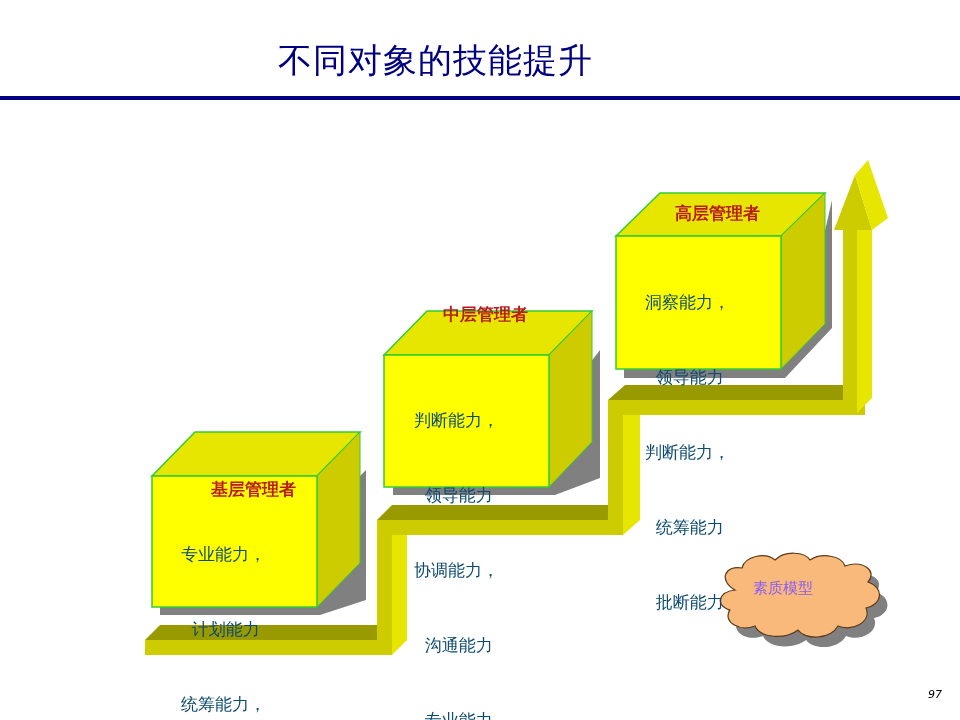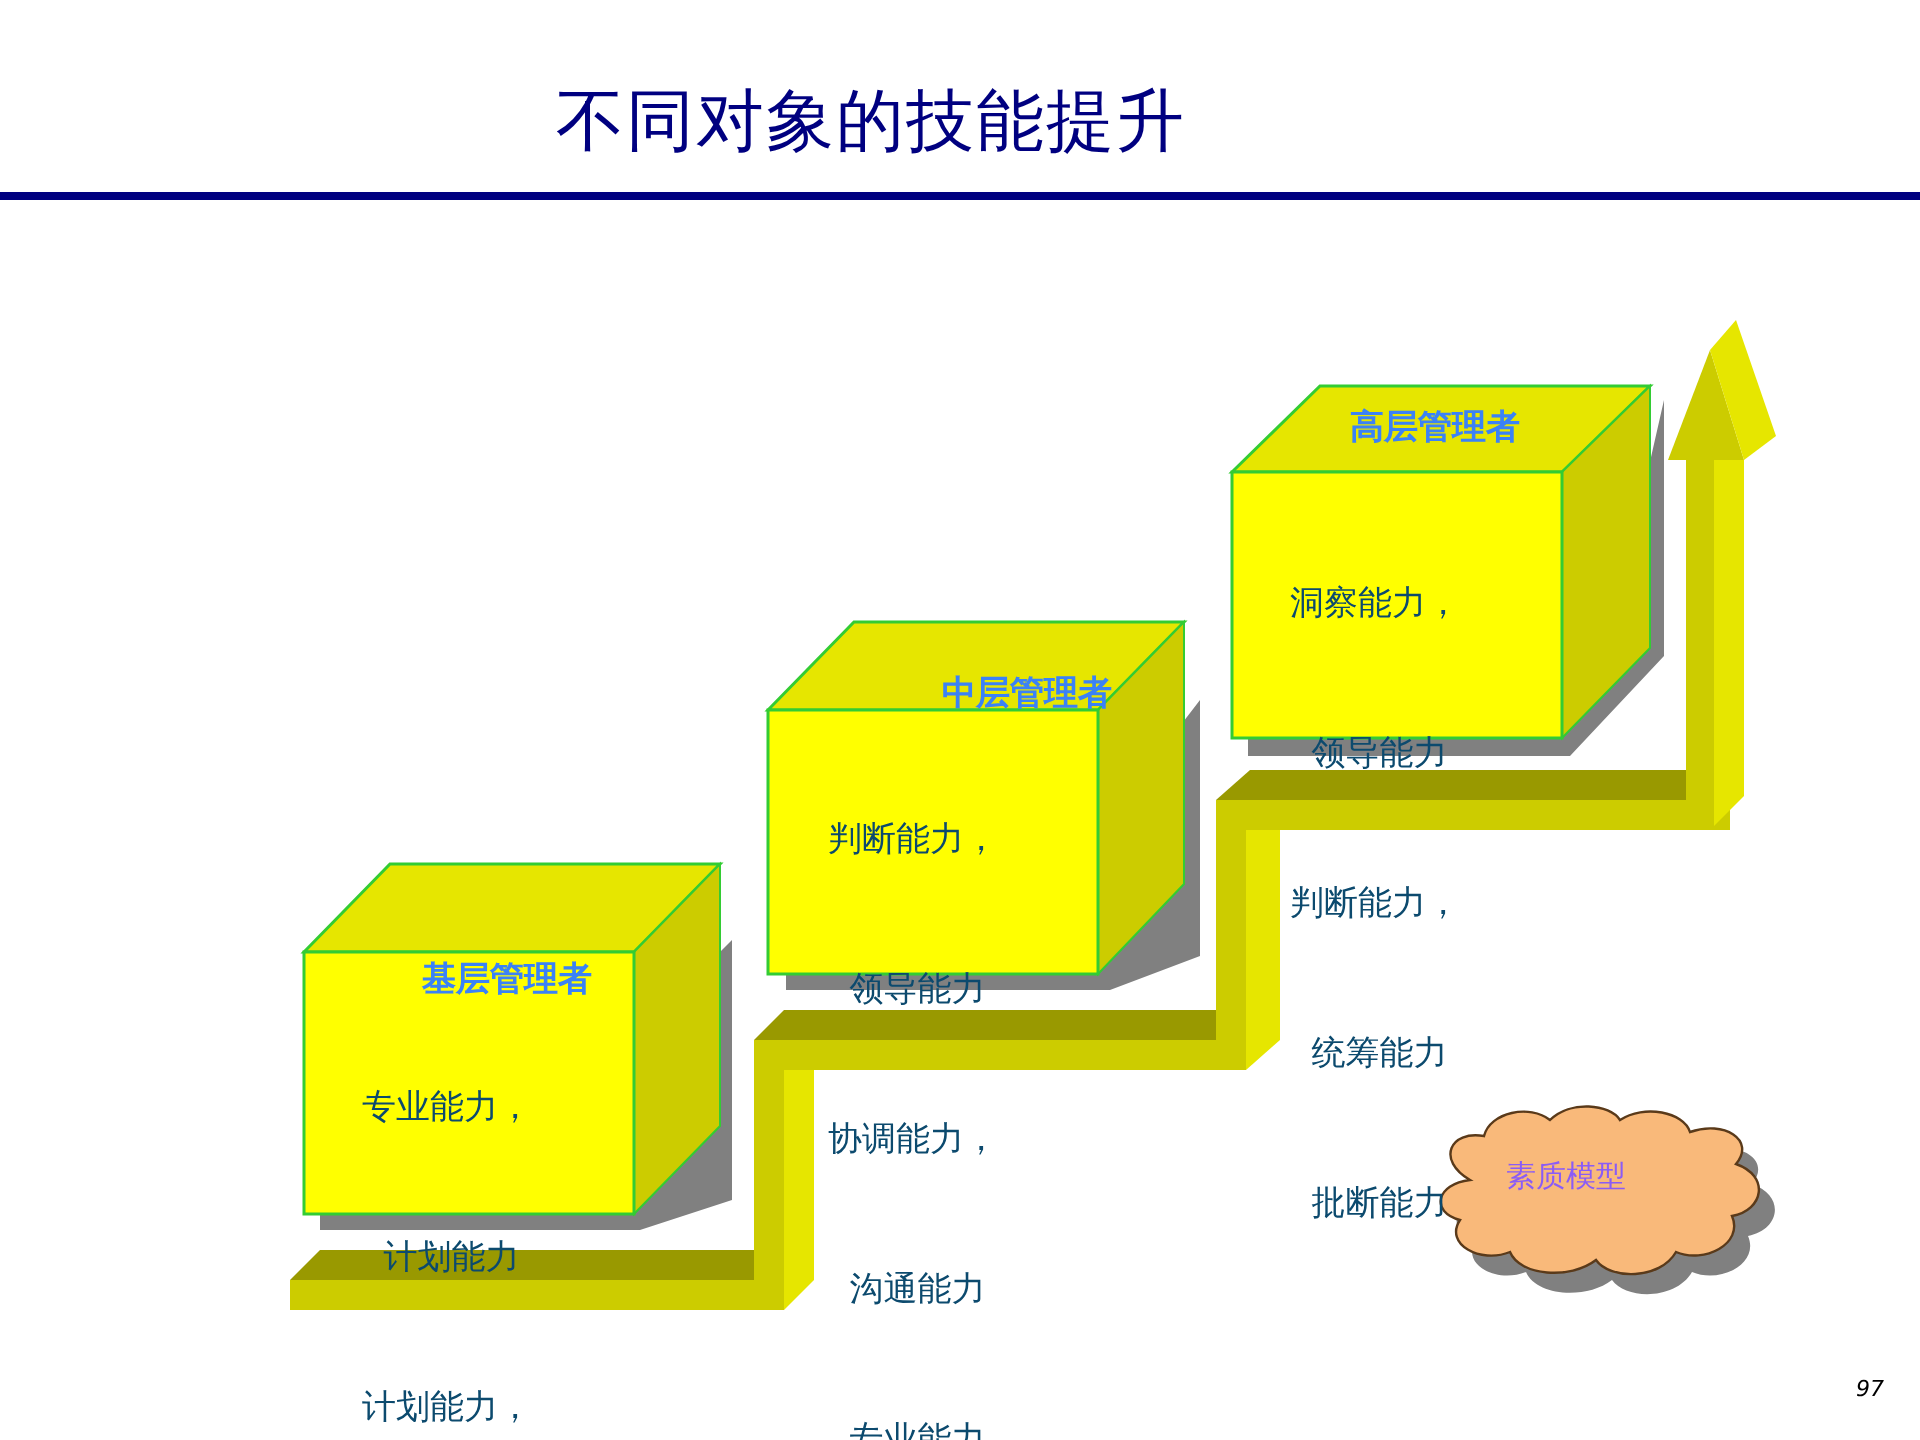--- a/index.html
+++ b/index.html
@@ -4,21 +4,21 @@
 <style>
   html, body { margin:0; padding:0; }
   body { width:960px; height:720px; background:#ffffff; position:relative; overflow:hidden;
          font-family: "DejaVu Sans", "Liberation Sans", sans-serif; }
   .title { position:absolute; left:0; width:960px; top:38px; text-align:center; padding-left:0;
            font-size:34px; color:#000080; letter-spacing:1px; }
   .title span { position:absolute; left:278px; top:0; white-space:nowrap;text-align:right; }
   .rule { position:absolute; left:0; top:96px; width:960px; height:4px; background:#000080; }
   svg.stairs { position:absolute; left:0; top:0; }
   .box-text { position:absolute; font-size:17px; color:#0c4a6e; line-height:25px; white-space:pre; }
-  .box-title { position:absolute; font-size:17px; font-weight:bold; color:#3b82f6; white-space:nowrap; }
+  .box-title { position:absolute; font-size:17px; font-weight:bold; color:#b91c1c; white-space:nowrap; }
   .cloud-label { position:absolute; font-size:15px; color:#8b5cf6; white-space:nowrap; }
   .page-num { position:absolute; left:928px; top:688px; font-size:11px; color:#000;font-style:italic; }
 </style>
 </head>
 <body>
 
 <div class="title">
   <span>不同对象的技能提升</span>
 </div>
 <div class="rule"></div>
@@ -70,27 +70,27 @@
     <rect x="616" y="236" width="165" height="133" fill="#ffff00" stroke="#33cc33" stroke-width="1.5"></rect>
   </g>
 
   <g>
     <path transform="translate(8,10)" fill="#808080" d="M735,590 C718,580 725,565 742,568 C745,556 765,552 775,560 C785,550 805,552 810,560 C822,552 842,556 845,566 C862,560 878,570 868,582 C885,588 882,605 866,608 C872,622 852,632 838,626 C830,640 805,640 798,630 C785,640 760,638 755,626 C740,632 722,622 730,610 C715,606 718,592 735,590 Z"></path>
     <path fill="#f9b97a" stroke="#5a3a1a" stroke-width="1.2" d="M735,590 C718,580 725,565 742,568 C745,556 765,552 775,560 C785,550 805,552 810,560 C822,552 842,556 845,566 C862,560 878,570 868,582 C885,588 882,605 866,608 C872,622 852,632 838,626 C830,640 805,640 798,630 C785,640 760,638 755,626 C740,632 722,622 730,610 C715,606 718,592 735,590 Z"></path>
   </g>
 </svg>
 
 <div class="box-title" style="left:211px; top:450px;margin-top:28px;">基层管理者</div>
-<div class="box-title" style="left:443px; top:335px;margin-left:28px;">中层管理者</div>
+<div class="box-title" style="left:443px; top:303px;">中层管理者</div>
 <div class="box-title" style="left:675px; top:202px;">高层管理者</div>
 
 <div class="box-text" style="left:181px; top:492px;">
   <div>专业能力，</div>
   <div>  计划能力</div>
-  <div>计划能力，</div>
+  <div>统筹能力，</div>
   
 </div>
 
 <div class="box-text" style="left:414px; top:358px;">
   <div>判断能力，</div>
   <div>  领导能力</div>
   <div>协调能力，</div>
   <div>  沟通能力</div>
   <div>  专业能力</div>
 </div>

